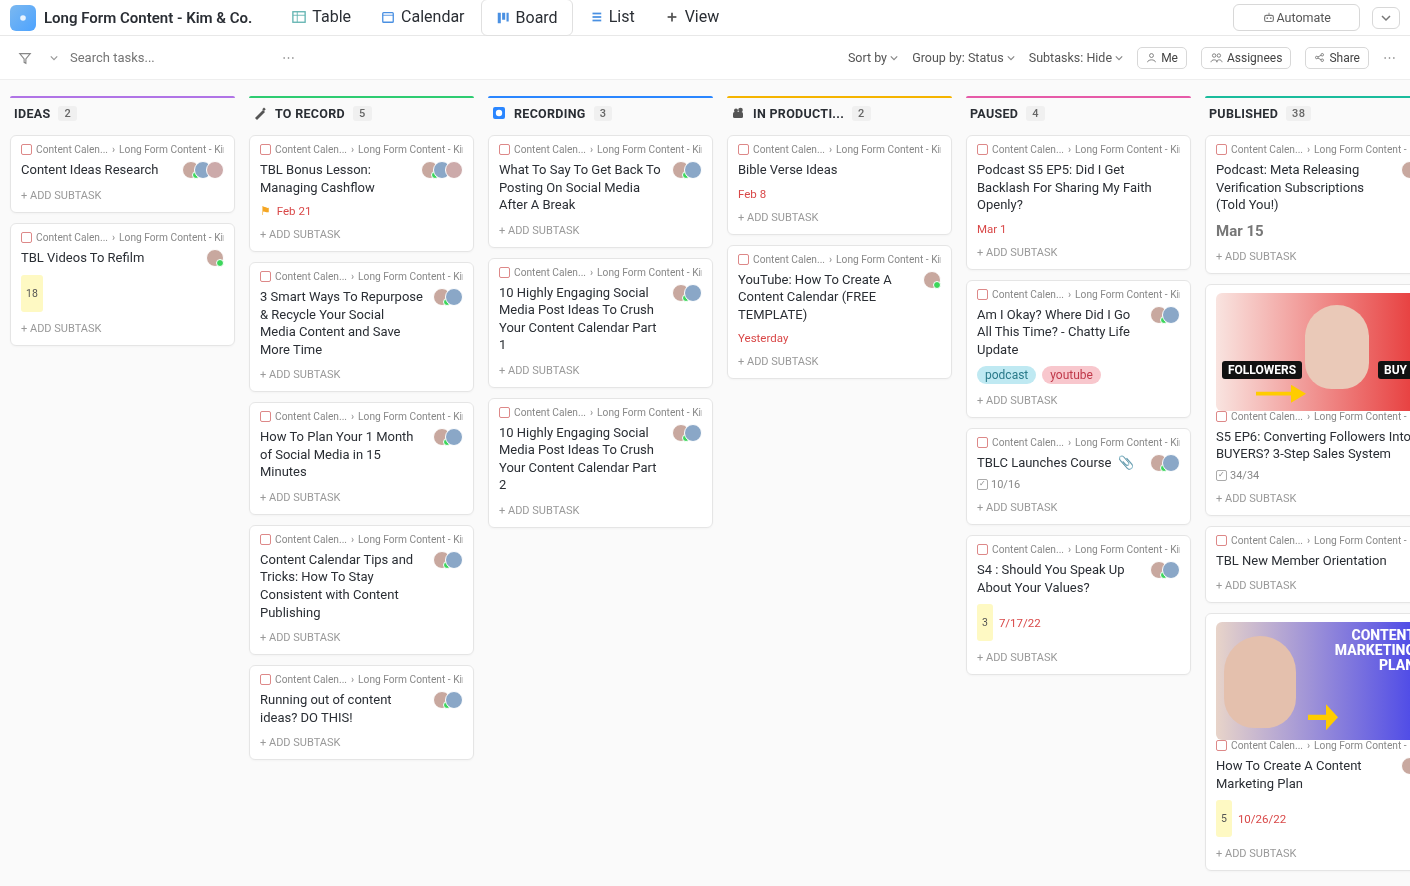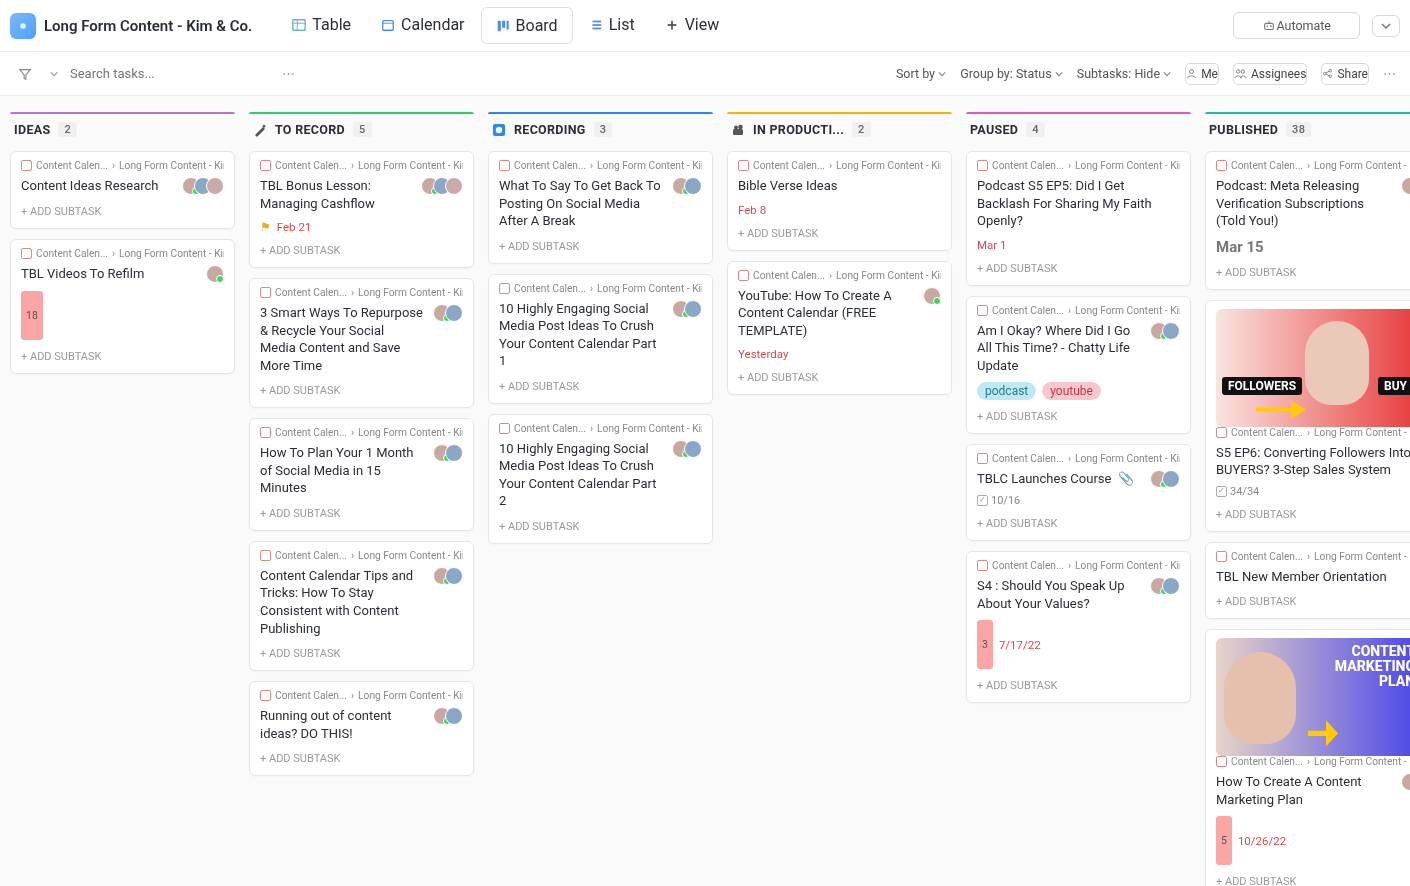--- a/index.html
+++ b/index.html
@@ -1,62 +1,62 @@
 <!DOCTYPE html>
 <html><head>
 <meta charset="utf-8">
 <style>
 * { box-sizing: border-box; margin: 0; padding: 0; font-family: -apple-system, BlinkMacSystemFont, "Segoe UI", Roboto, sans-serif; }
 body { background: #fafafa; color: #2a2e34; font-size: 13px; overflow-x: hidden; }
 
 
-.topbar { display: flex; align-items: center; height: 52px; padding: 0 10px; background: #fff; border-bottom: 1px solid #e8e8e8; gap: 8px; }
+.topbar { display: flex; align-items: center; height: 36px; padding: 0 10px; background: #fff; border-bottom: 1px solid #e8e8e8; gap: 8px; }
 .logo-dot { width: 26px; height: 26px; border-radius: 6px; background: linear-gradient(135deg,#7bb8f0,#4da3ff); display:flex;align-items:center;justify-content:center; }
 .page-title { font-weight: 600; font-size: 15px; color: #2a2e34; margin-right: 18px; }
 .view-tabs { display: flex; gap: 2px; align-items:center;}
 .view-tab { display:flex; align-items:center; gap:6px; padding: 8px 14px; color:#2a2e34; cursor:pointer; font-size:16px; border-bottom:2px solid transparent;}
 .view-tab.active { border:1px solid #e0e0e0; border-radius:6px; background:#fff; }
 .view-tab .vicn { width:14px; height:14px; display:inline-block;}
 .spacer { flex: 1; }
 .btn-automate { display:flex; align-items:center; border:1px solid #d8d8d8; border-radius:6px; padding:5px 28px; font-size:12.5px; color:#555; cursor:pointer;}
 .btn-caret { border:1px solid #d8d8d8; border-radius:6px; padding:5px 8px; cursor:pointer; margin-left:4px;}
 
 
 .toolrow { display:flex; align-items:center; height:44px; padding: 0 12px; background:#fff; border-bottom:1px solid #eee; gap:12px;}
 .filter-btn { color:#777; cursor:pointer; padding:4px 6px;}
 .search-input { border:none; outline:none; font-size:13px; color:#888; width:200px; background:transparent;}
 .row-right { margin-left:auto; display:flex; align-items:center; gap:14px;}
 .tgrey { color:#555; font-size:12.5px; cursor:pointer;}
-.pill-btn { border:1px solid #d8d8d8; border-radius:5px; padding:3px 0; font-size:12px; display:flex; align-items:center; gap:4px; cursor:pointer; color:#444;}
+.pill-btn { border:1px solid #d8d8d8; border-radius:5px; padding:3px 8px; font-size:12px; display:flex; align-items:center; gap:4px; cursor:pointer; color:#444;}
 .dots-h { color:#888; cursor:pointer; letter-spacing:2px;}
 
 
 .board { display:flex; gap:14px; padding: 16px 10px; overflow-x:auto; align-items:flex-start;}
 .col { min-width: 225px; max-width: 225px; display:flex; flex-direction:column; }
-.col-head { display:flex; align-items:center; gap:8px; padding: 8px 4px 14px; font-weight:700; font-size:12.5px; letter-spacing:0.3px; border-top:2px solid var(--topc,#ccc); border-radius:2px 2px 0 0;}
+.col-head { display:flex; gap:8px; padding: 8px 4px 14px; font-weight:700; font-size:12.5px; letter-spacing:0.3px; border-top:2px solid var(--topc,#ccc); border-radius:2px 2px 0 0;}
 .col-head .cnt { background:#f0f0f0; color:#666; font-weight:500; border-radius:3px; padding:1px 6px; font-size:11px;}
 .col-ico { width:14px; height:14px; display:inline-block;}
 
 .card { background:#fff; border:1px solid #e5e5e5; border-radius:6px; padding:8px 10px 10px; margin-bottom:10px; box-shadow:0 1px 2px rgba(0,0,0,0.03);}
 .breadcrumb { display:flex; align-items:center; gap:4px; font-size:10.2px; color:#888; margin-bottom:6px; white-space:nowrap; overflow:hidden; text-overflow:ellipsis;}
 .breadcrumb .bci { width:11px; height:11px; border:1px solid #d88; border-radius:2px; display:inline-block; flex-shrink:0;}
 .card-row { display:flex; align-items:flex-start; justify-content:space-between; gap:6px;}
 .card-title { font-size:13px; line-height:1.35; color:#2a2e34; }
 .avatars { display:flex; margin-left:4px;}
 .av { width:18px; height:18px; border-radius:50%; border:1.5px solid #fff; margin-left:-6px; background:#c8a89f; display:inline-block; position:relative;}
 .av:first-child { margin-left:0;}
 .av.g::after { content:""; position:absolute; right:-1px; bottom:-1px; width:6px; height:6px; border-radius:50%; background:#3dd65c; border:1px solid #fff;}
 .av.b2 { background:#8aa7c7;}
 .av.b3 { background:#caa;}
 .meta-row { display:flex; align-items:center; gap:6px; margin-top:8px; font-size:11px;}
 .flag { color:#f5a623; font-size:12px;}
 .date-red { color:#d94848; font-size:11.5px;}
 .date-grey { color:#777; font-size:15px;font-weight:bold;}
 .add-sub { color:#999; font-size:11px; margin-top:10px; cursor:pointer;}
-.badge-num { background:#fca5a5; color:#555; border-radius:3px; padding:18px 5px; font-size:10.5px; display:inline-block;}
+.badge-num { background:#fef9c3; color:#555; border-radius:3px; padding:12px 5px; font-size:10.5px; display:inline-block;}
 .tag { border-radius:10px; padding:2px 8px; font-size:12px; display:inline-block;}
 .tag.podcast { background:#bfe9f2; color:#2a7a8a;}
 .tag.youtube { background:#f8c7cd; color:#c0394a;}
 .clip { color:#bbb; margin-left:4px;}
 .chk { color:#888; font-size:11px; display:flex; align-items:center; gap:3px; margin-top:6px;}
 .chkbox { width:11px; height:11px; border:1px solid #aaa; border-radius:2px; display:inline-block; position:relative;}
 .chkbox::after{content:"✓"; font-size:8px; position:absolute; top:-1px; left:1px; color:#888;}
 
 .thumb { width:100%; height:118px; border-radius:6px; margin-bottom:0; overflow:hidden; position:relative;}
 .thumb.t1 { background: linear-gradient(90deg,#f9e4e0 0%, #e73b3b 100%);}

